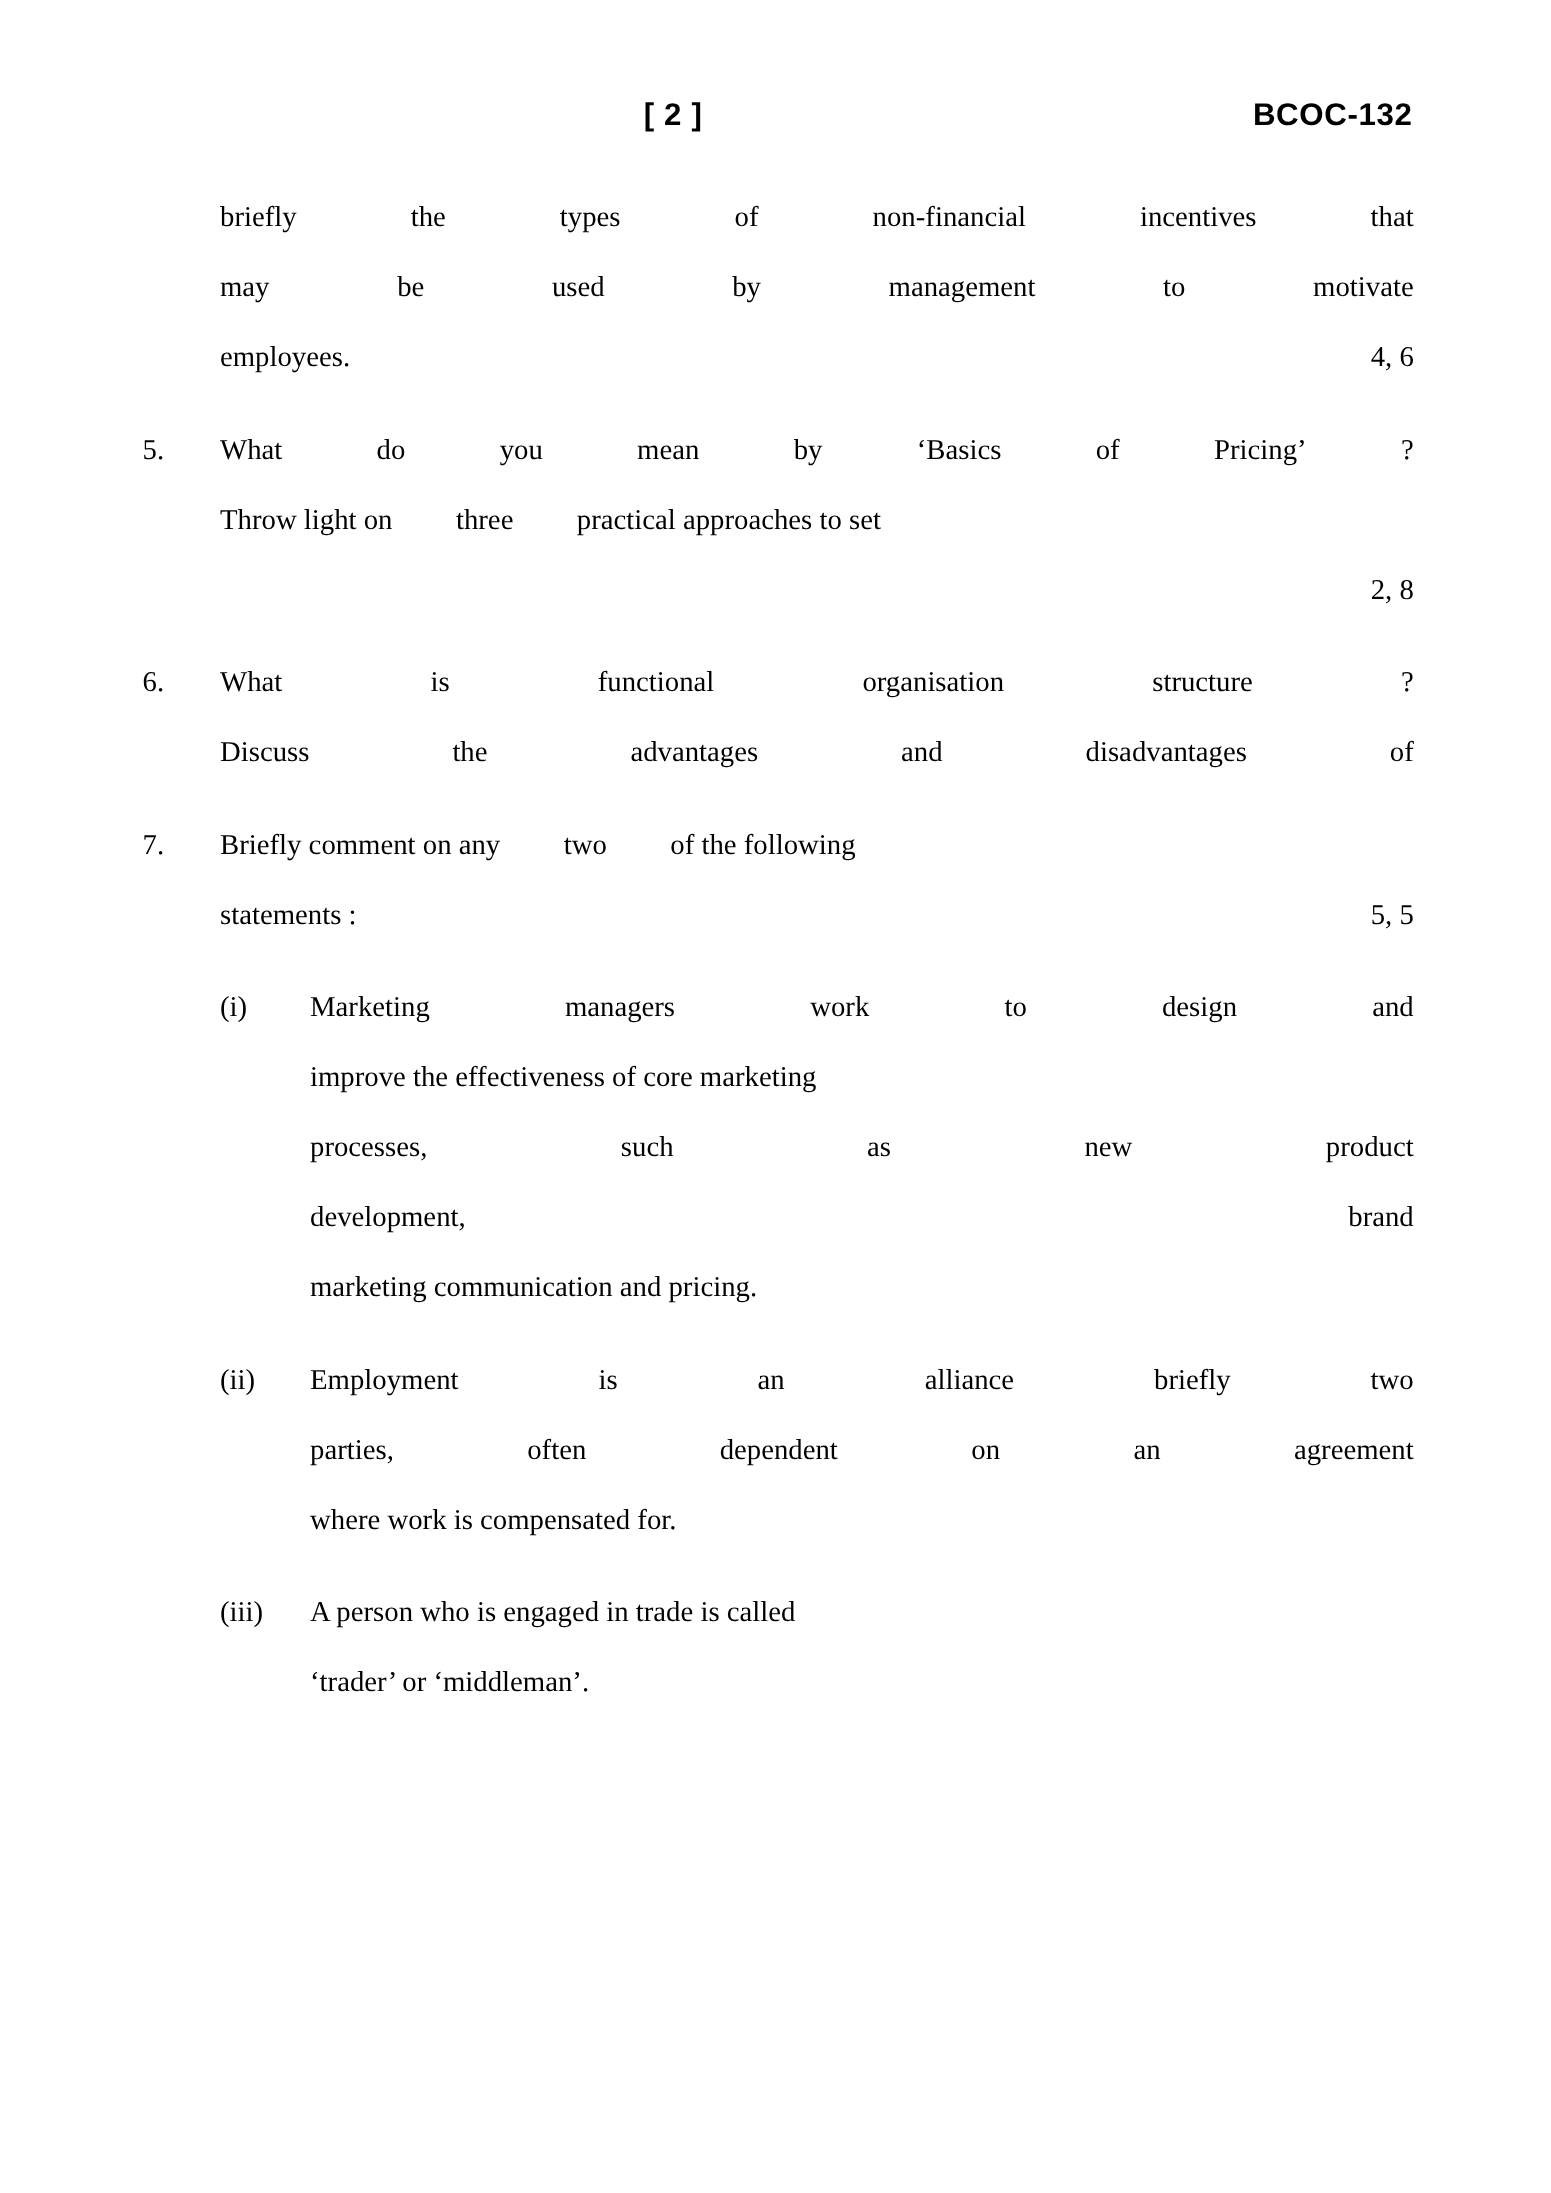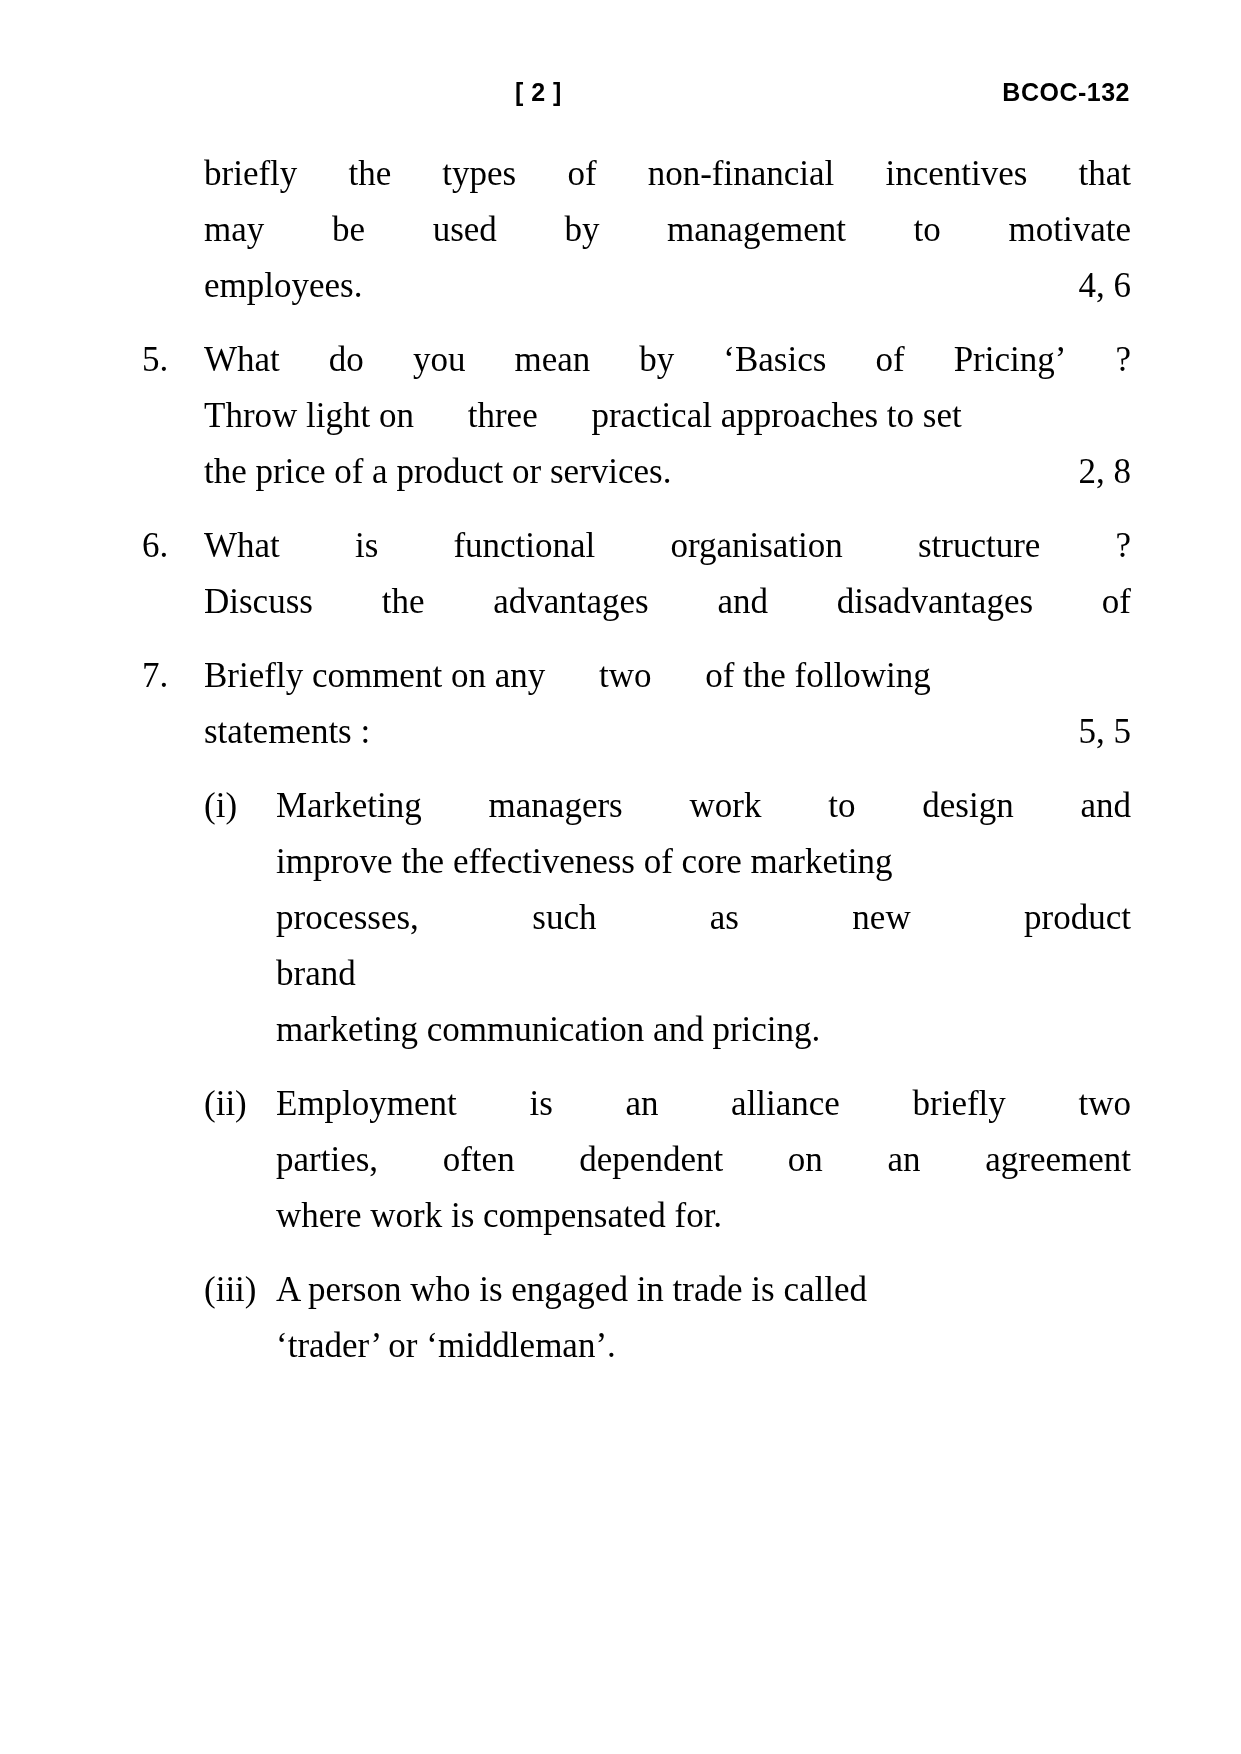--- a/index.html
+++ b/index.html
@@ -41,23 +41,22 @@
     white-space: pre;
   }
   .header .paper-code {
     margin-left: auto;
     margin-right: 1px;
     white-space: pre;
   }
 
   
   .content {
-    font-size: 35px;
+    font-size: 23px;
     line-height: 56px;
-    margin-left: 28px;
   }
 
   .qblock {
     display: flex;
     align-items: flex-start;
     margin-bottom: 18px;
   }
   .qnum {
     width: 66px;
     flex: 0 0 66px;
@@ -142,21 +141,21 @@
         <div class="line justify"><span class="w">may</span><span class="w">be</span><span class="w">used</span><span class="w">by</span><span class="w">management</span><span class="w">to</span><span class="w">motivate</span></div>
         <div class="line with-marks"><span class="seg">employees.</span><span class="marks">4, 6</span></div>
       </div>
 
     <div>
         <div class="qblock">
           <div class="qnum">5.</div>
           <div class="qbody">
             <div class="line justify"><span class="w">What</span><span class="w">do</span><span class="w">you</span><span class="w">mean</span><span class="w">by</span><span class="w">‘Basics</span><span class="w">of</span><span class="w">Pricing’</span><span class="w">?</span></div>
             <div class="line flush"><span class="w">Throw light on </span><span class="w it">three</span><span class="w"> practical approaches to set</span></div>
-            <div class="line with-marks"><span class="seg">the price of a product or services.</span><span class="marks">2, 8</span></div>
+            <div class="line with-marks"><span class="marks">2, 8</span></div>
           </div>
         </div>
         <div class="qblock">
           <div class="qnum">6.</div>
           <div class="qbody">
             <div class="line justify"><span class="w">What</span><span class="w">is</span><span class="w">functional</span><span class="w">organisation</span><span class="w">structure</span><span class="w">?</span></div>
             <div class="line justify"><span class="w">Discuss</span><span class="w">the</span><span class="w">advantages</span><span class="w">and</span><span class="w">disadvantages</span><span class="w">of</span></div>
           </div>
         </div>
         <div class="qblock">
@@ -168,21 +167,21 @@
         </div>
       </div>
 
     <div>
         <div class="subblock">
           <div class="subnum">(i)</div>
           <div class="subbody">
             <div class="line justify"><span class="w">Marketing</span><span class="w">managers</span><span class="w">work</span><span class="w">to</span><span class="w">design</span><span class="w">and</span></div>
             <div class="line flush"><span class="w">improve the effectiveness of core marketing</span></div>
             <div class="line justify"><span class="w">processes,</span><span class="w">such</span><span class="w">as</span><span class="w">new</span><span class="w">product</span></div>
-            <div class="line justify"><span class="w">brand</span></div>
+            <div class="line justify"><span class="w">development,</span><span class="w">brand</span></div>
             <div class="line flush"><span class="w">marketing communication and pricing.</span></div>
           </div>
         </div>
         <div class="subblock">
           <div class="subnum">(ii)</div>
           <div class="subbody">
             <div class="line justify"><span class="w">Employment</span><span class="w">is</span><span class="w">an</span><span class="w">alliance</span><span class="w">briefly</span><span class="w">two</span></div>
             <div class="line justify"><span class="w">parties,</span><span class="w">often</span><span class="w">dependent</span><span class="w">on</span><span class="w">an</span><span class="w">agreement</span></div>
             <div class="line flush"><span class="w">where work is compensated for.</span></div>
           </div>

